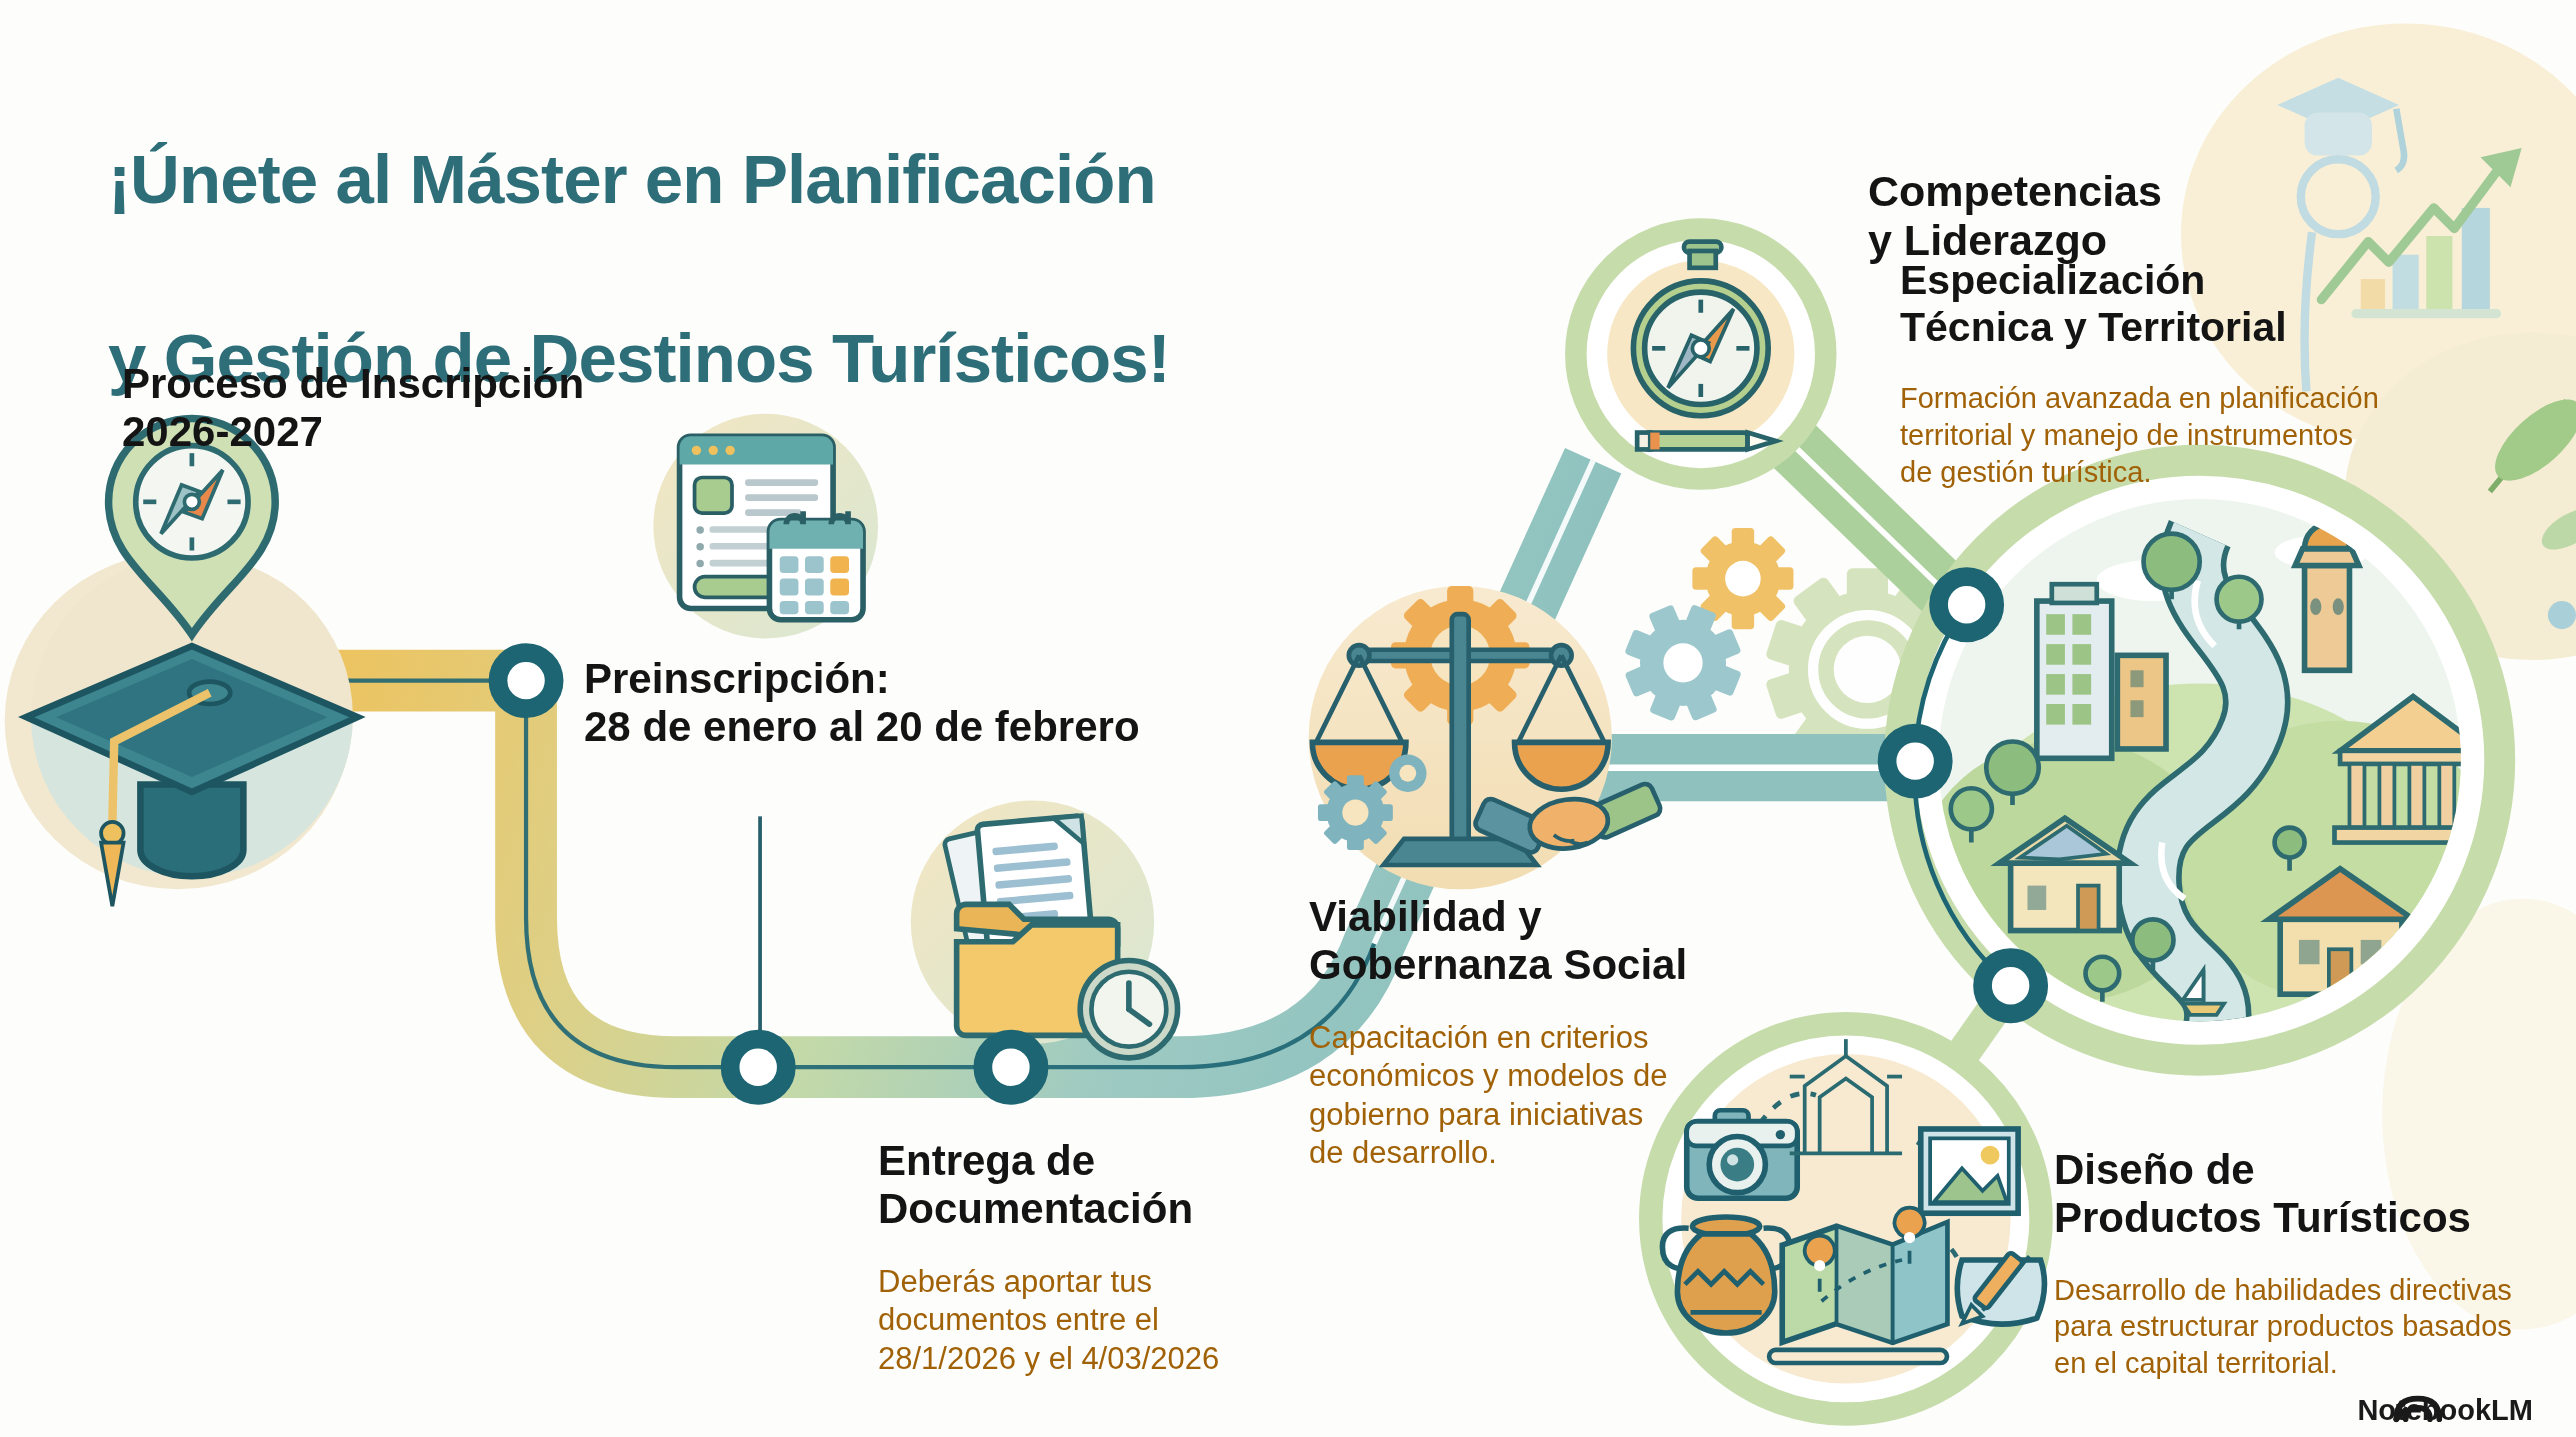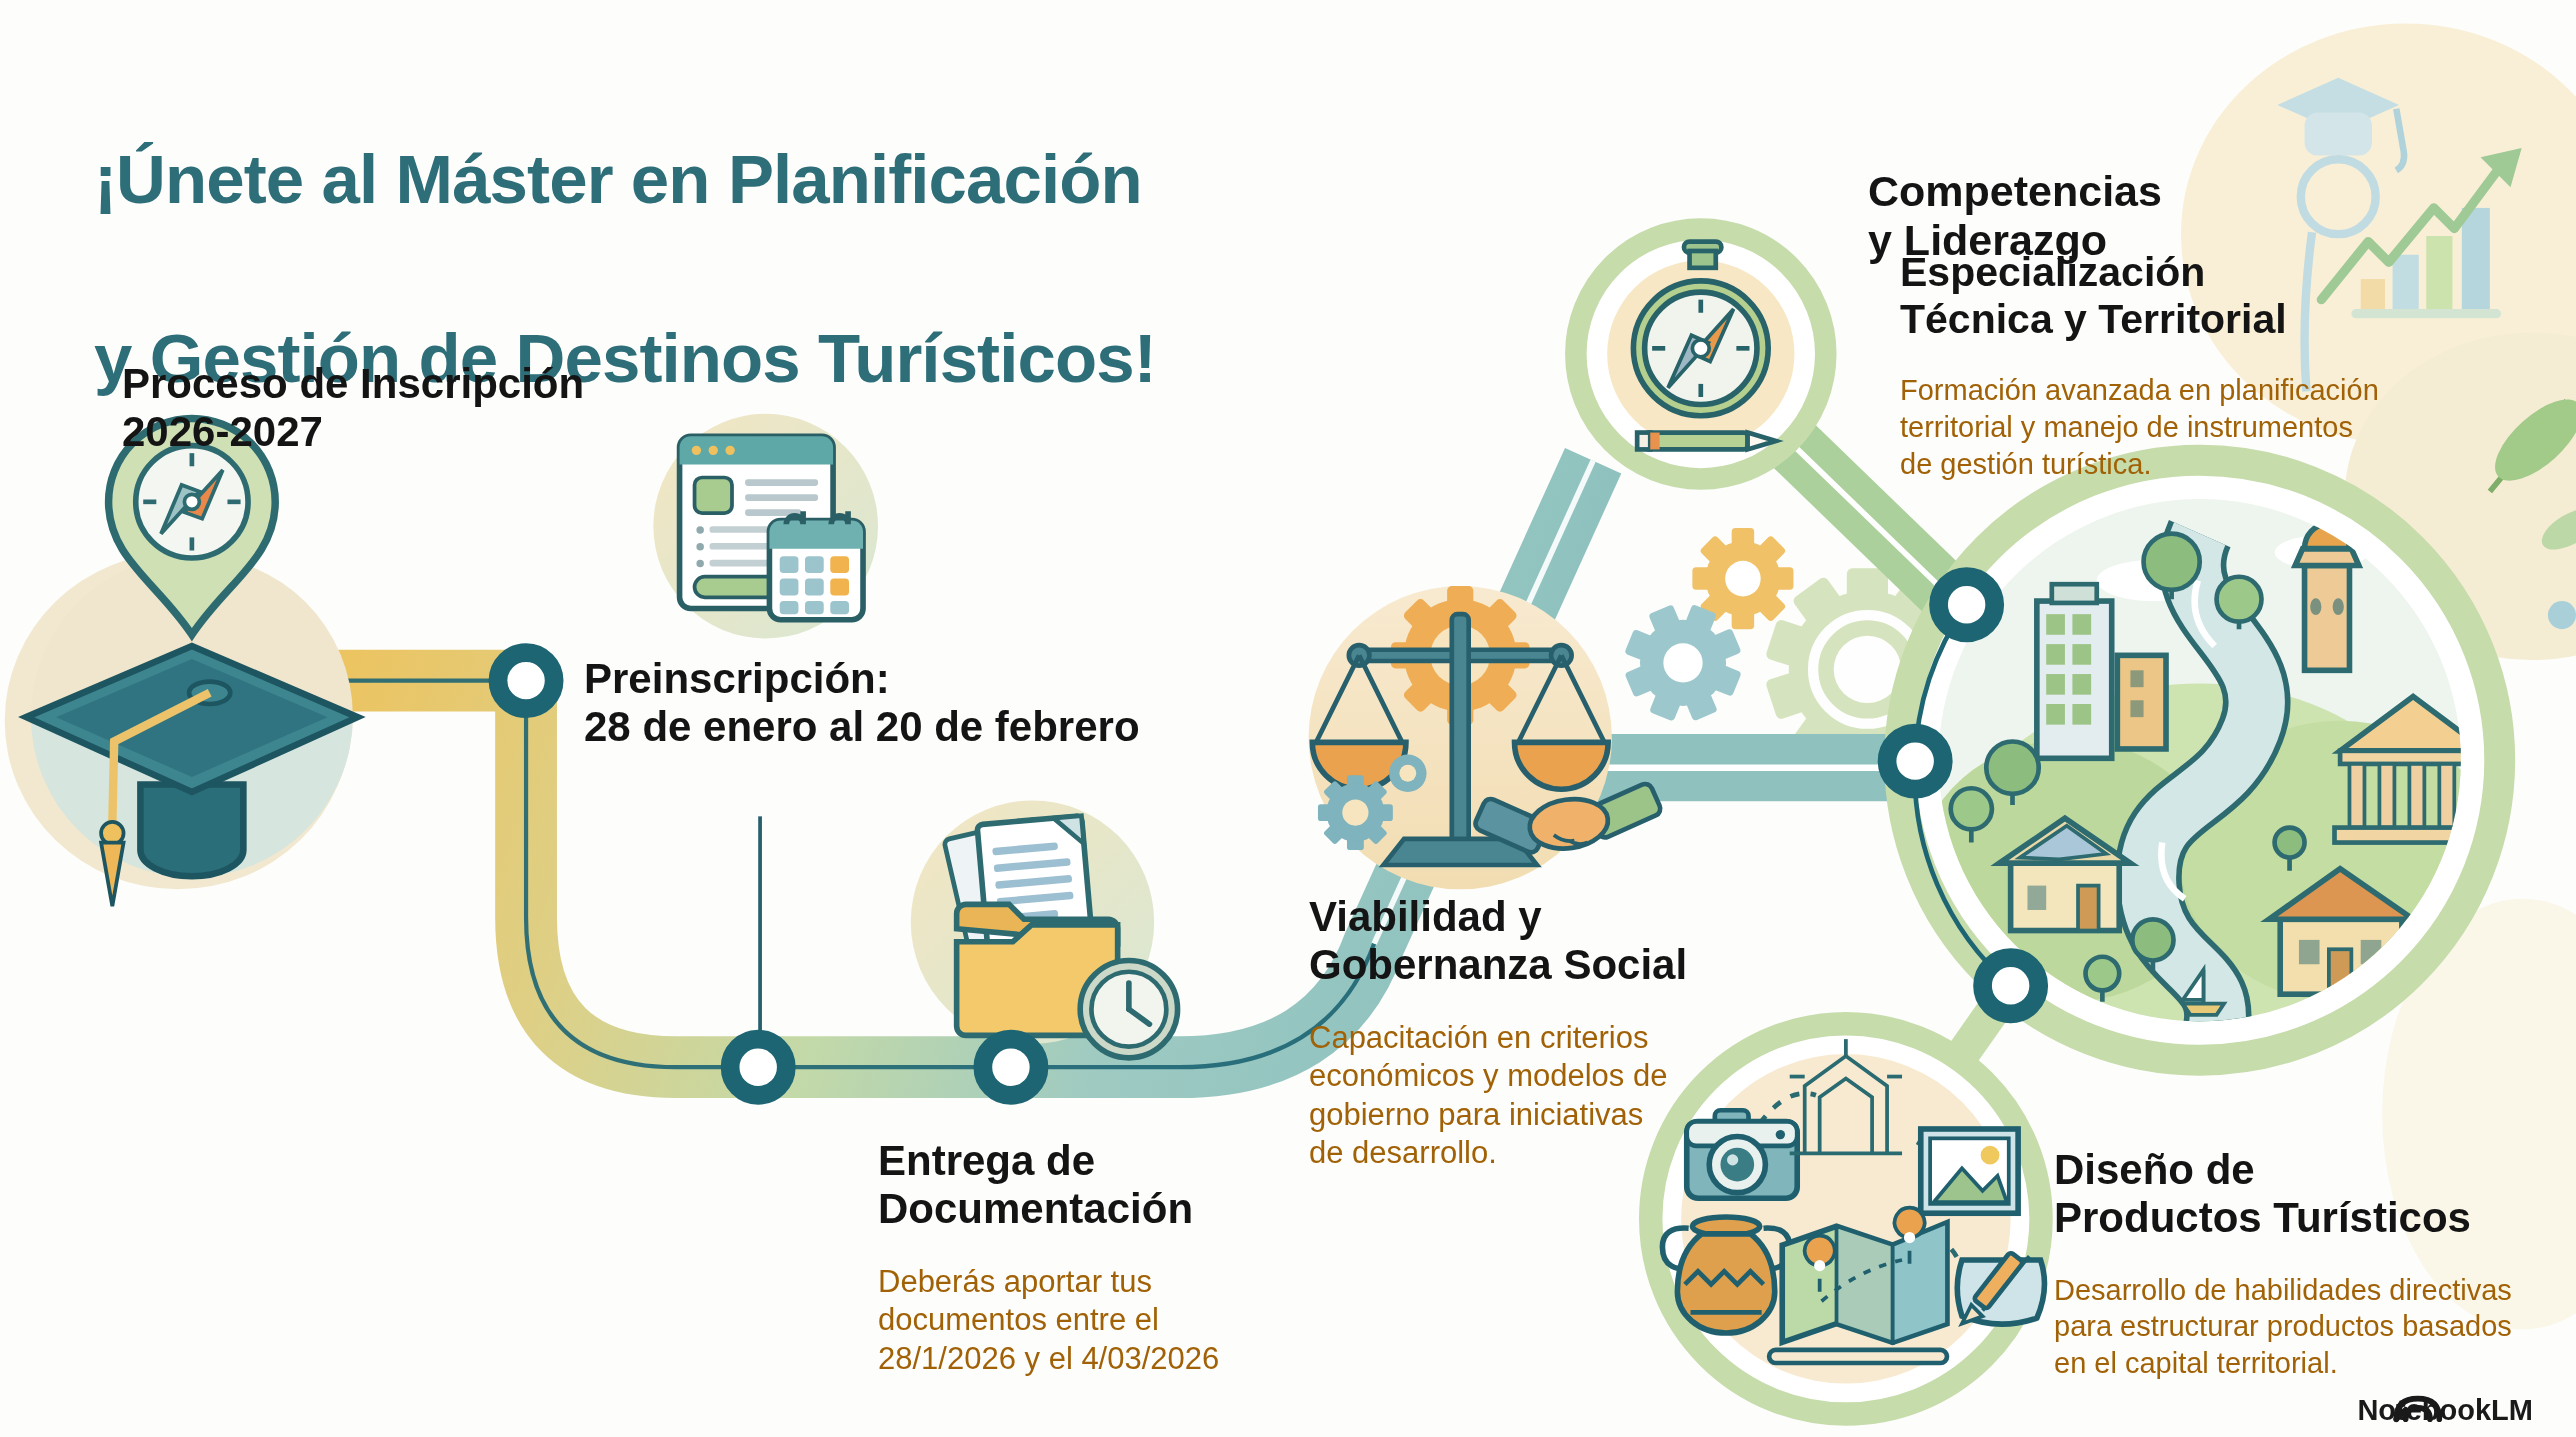--- a/index.html
+++ b/index.html
@@ -1,32 +1,32 @@
 <!DOCTYPE html>
 <html style="font-size:15px"><head>
 <meta charset="utf-8">
 <style>
   html,body{margin:0;padding:0;background:#ffffff;}
   .stage{position:relative;width:2576px;height:1438px;overflow:hidden;background:#fdfdfb;
          font-family:"Liberation Sans",sans-serif;}
   svg.canvas{position:absolute;left:0;top:0;}
   .txt{position:absolute;white-space:pre-line;z-index:5;}
   .title{left:94px;top:45px;font-size:69px;line-height:1.3;letter-spacing:-0.9px;color:#2d6e79;}
-  .t-reg{font-weight:600;}
+  .t-reg{font-weight:600;margin-left:14px;}
   .t-bold{font-weight:800;}
   .h2{font-weight:700;color:#141414;font-size:42px;line-height:1.14;}
   .body{font-weight:400;color:#a16207;font-size:31px;line-height:1.24;margin-top:13px;}
   .body.sm{font-size:29px;line-height:1.26;}
   #sec-proceso{left:94px;top:343px;margin-left:28px;}
   #sec-perfil{left:94px;top:822px;}
   #sec-preinscripcion{left:584px;top:638px;}
   #sec-entrega{left:878px;top:1120px;}
   #sec-viabilidad{left:1309px;top:876px;}
   #sec-competencias{left:1868px;top:118px;font-size:43px;}
-  #sec-especializacion{left:1900px;top:232px;}
+  #sec-especializacion{left:1900px;top:240px;}
   #sec-especializacion .h2{font-size:41px;}
   #sec-diseno{left:2054px;top:1129px;}
   #sec-diseno .h2{font-size:42px;}
   .watermark{position:absolute;right:43px;bottom:11.2px;display:flex;align-items:center;gap:9.4px;z-index:6;}
   .watermark span{font-size:29px;font-weight:600;color:#1a1a1a;}
 </style>
 </head>
 <body>
 
 <div class="stage">

